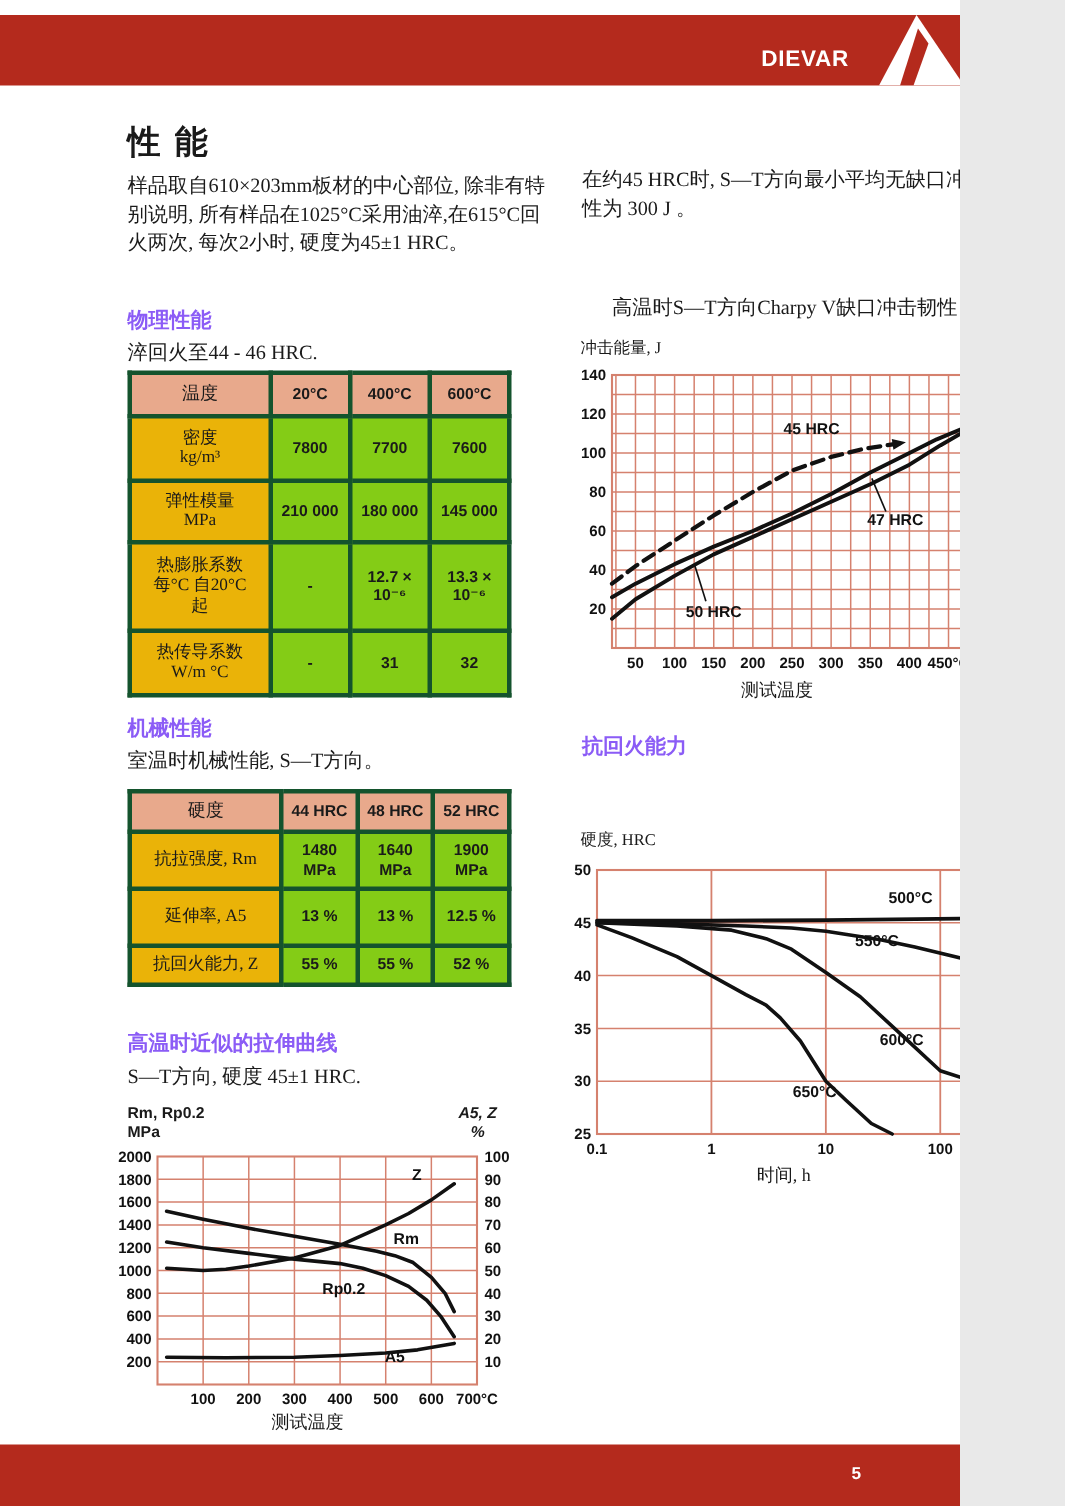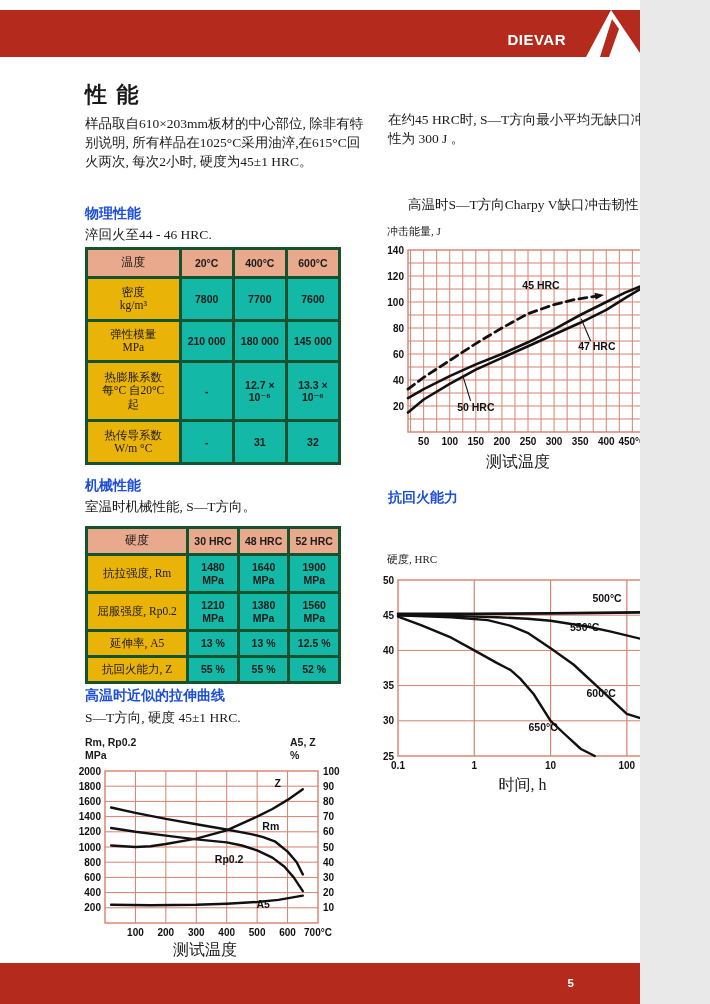--- a/index.html
+++ b/index.html
@@ -12,50 +12,50 @@
   .topbar{left:0;top:10px;width:710px;height:47px;background:#b42a1d;}
   .brand{right:74px;top:31px;color:#fff;font-size:15px;font-weight:bold;letter-spacing:.5px;}
   .logo{right:0;top:10px;}
   .footer{left:0;top:963px;width:710px;height:41px;background:#b42a1d;}
   .pagenum{right:66px;top:977px;color:#fff;font-size:11.5px;font-weight:bold;}
 
   
   .title{left:85px;top:80px;font-size:22px;font-weight:bold;letter-spacing:2px;}
   .intro-left{left:85px;top:114px;width:285px;font-size:13.5px;line-height:1.42;}
   .intro-right{left:388px;top:110px;width:284px;font-size:13.5px;line-height:1.42;}
-  .sec-h{font-size:14px;font-weight:bold;color:#1d4ed8;}
+  .sec-h{font-size:14px;font-weight:bold;color:#8b5cf6;}
   .sub{font-size:13.5px;}
 
   
   table{border-collapse:collapse;table-layout:fixed;width:256px;border:1.5px solid #222;}
   th,td{border:3px solid #14532d;text-align:center;vertical-align:middle;padding:1px 2px;
         white-space:pre-line;line-height:1.15;}
   thead th{background:#e8a98c;}
   tbody th{background:#eab308;font-weight:normal;font-size:11.5px;}
   thead th.lblh{font-size:12px;font-weight:normal;}
   thead th.colh{font-family:"Liberation Sans","DejaVu Sans",sans-serif;font-size:10.5px;font-weight:bold;}
-  td.val{font-family:"Liberation Sans","DejaVu Sans",sans-serif;font-size:10.5px;font-weight:bold;background:#14b8a6;margin-left:28px;}
+  td.val{font-family:"Liberation Sans","DejaVu Sans",sans-serif;font-size:10.5px;font-weight:bold;background:#84cc16;margin-left:28px;}
   #phys-table tr:nth-child(1) th{height:24px;}
   #phys-table tbody tr:nth-child(1) *{height:38px;}
   #phys-table tbody tr:nth-child(2) *{height:36px;}
   #phys-table tbody tr:nth-child(3) *{height:54px;}
   #phys-table tbody tr:nth-child(4) *{height:38px;}
   #mech-table thead th{height:22px;}
   #mech-table tbody tr:nth-child(1) *{height:33px;}
   #mech-table tbody tr:nth-child(2) *{height:33px;}
   #mech-table tbody tr:nth-child(3) *{height:21px;}
   #mech-table tbody tr:nth-child(4) *{height:21px;}
 
   
   svg text.tick{font-family:"Liberation Sans","DejaVu Sans",sans-serif;font-size:10px;fill:#111;font-weight:bold;}
   svg text.ann{font-family:"Liberation Sans","DejaVu Sans",sans-serif;font-size:10.5px;fill:#111;font-weight:bold;}
   .axhead{font-family:"Liberation Sans","DejaVu Sans",sans-serif;font-size:10.5px;font-weight:bold;line-height:1.25;}
-  .axlab{font-size:16px;}
+  .axlab{font-size:12px;}
   .center{text-align:center;}
-  .right{text-align:left;}
+  .right{text-align:center;font-style:italic;}
 </style>
 </head>
 <body>
 
 <div class="page">
 
   <div class="abs topbar"></div>
   <div class="abs brand sans">DIEVAR</div>
   <svg class="abs logo" width="62" height="47" viewBox="0 0 62 47">
     <polygon points="8,47 33,0 62,43 62,47" fill="#ffffff"></polygon>
@@ -124,42 +124,33 @@
     <table id="mech-table">
       <colgroup>
           <col style="width:40%">
           <col style="width:20%">
           <col style="width:20%">
           <col style="width:20%">
         </colgroup>
     <thead>
           <tr>
             <th class="lblh">硬度</th>
-            <th class="colh">30 HRC</th>
+            <th class="colh">44 HRC</th>
             <th class="colh">48 HRC</th>
             <th class="colh">52 HRC</th>
           </tr>
         </thead>
         <tbody>
           <tr>
             <th>抗拉强度, Rm</th>
             <td class="val">1480
 MPa</td>
             <td class="val">1640
 MPa</td>
             <td class="val">1900
-MPa</td>
-          </tr>
-          <tr>
-            <th>屈服强度, Rp0.2</th>
-            <td class="val">1210
-MPa</td>
-            <td class="val">1380
-MPa</td>
-            <td class="val">1560
 MPa</td>
           </tr>
           <tr>
             <th>延伸率, A5</th>
             <td class="val">13 %</td>
             <td class="val">13 %</td>
             <td class="val">12.5 %</td>
           </tr>
           <tr>
             <th>抗回火能力, Z</th>

